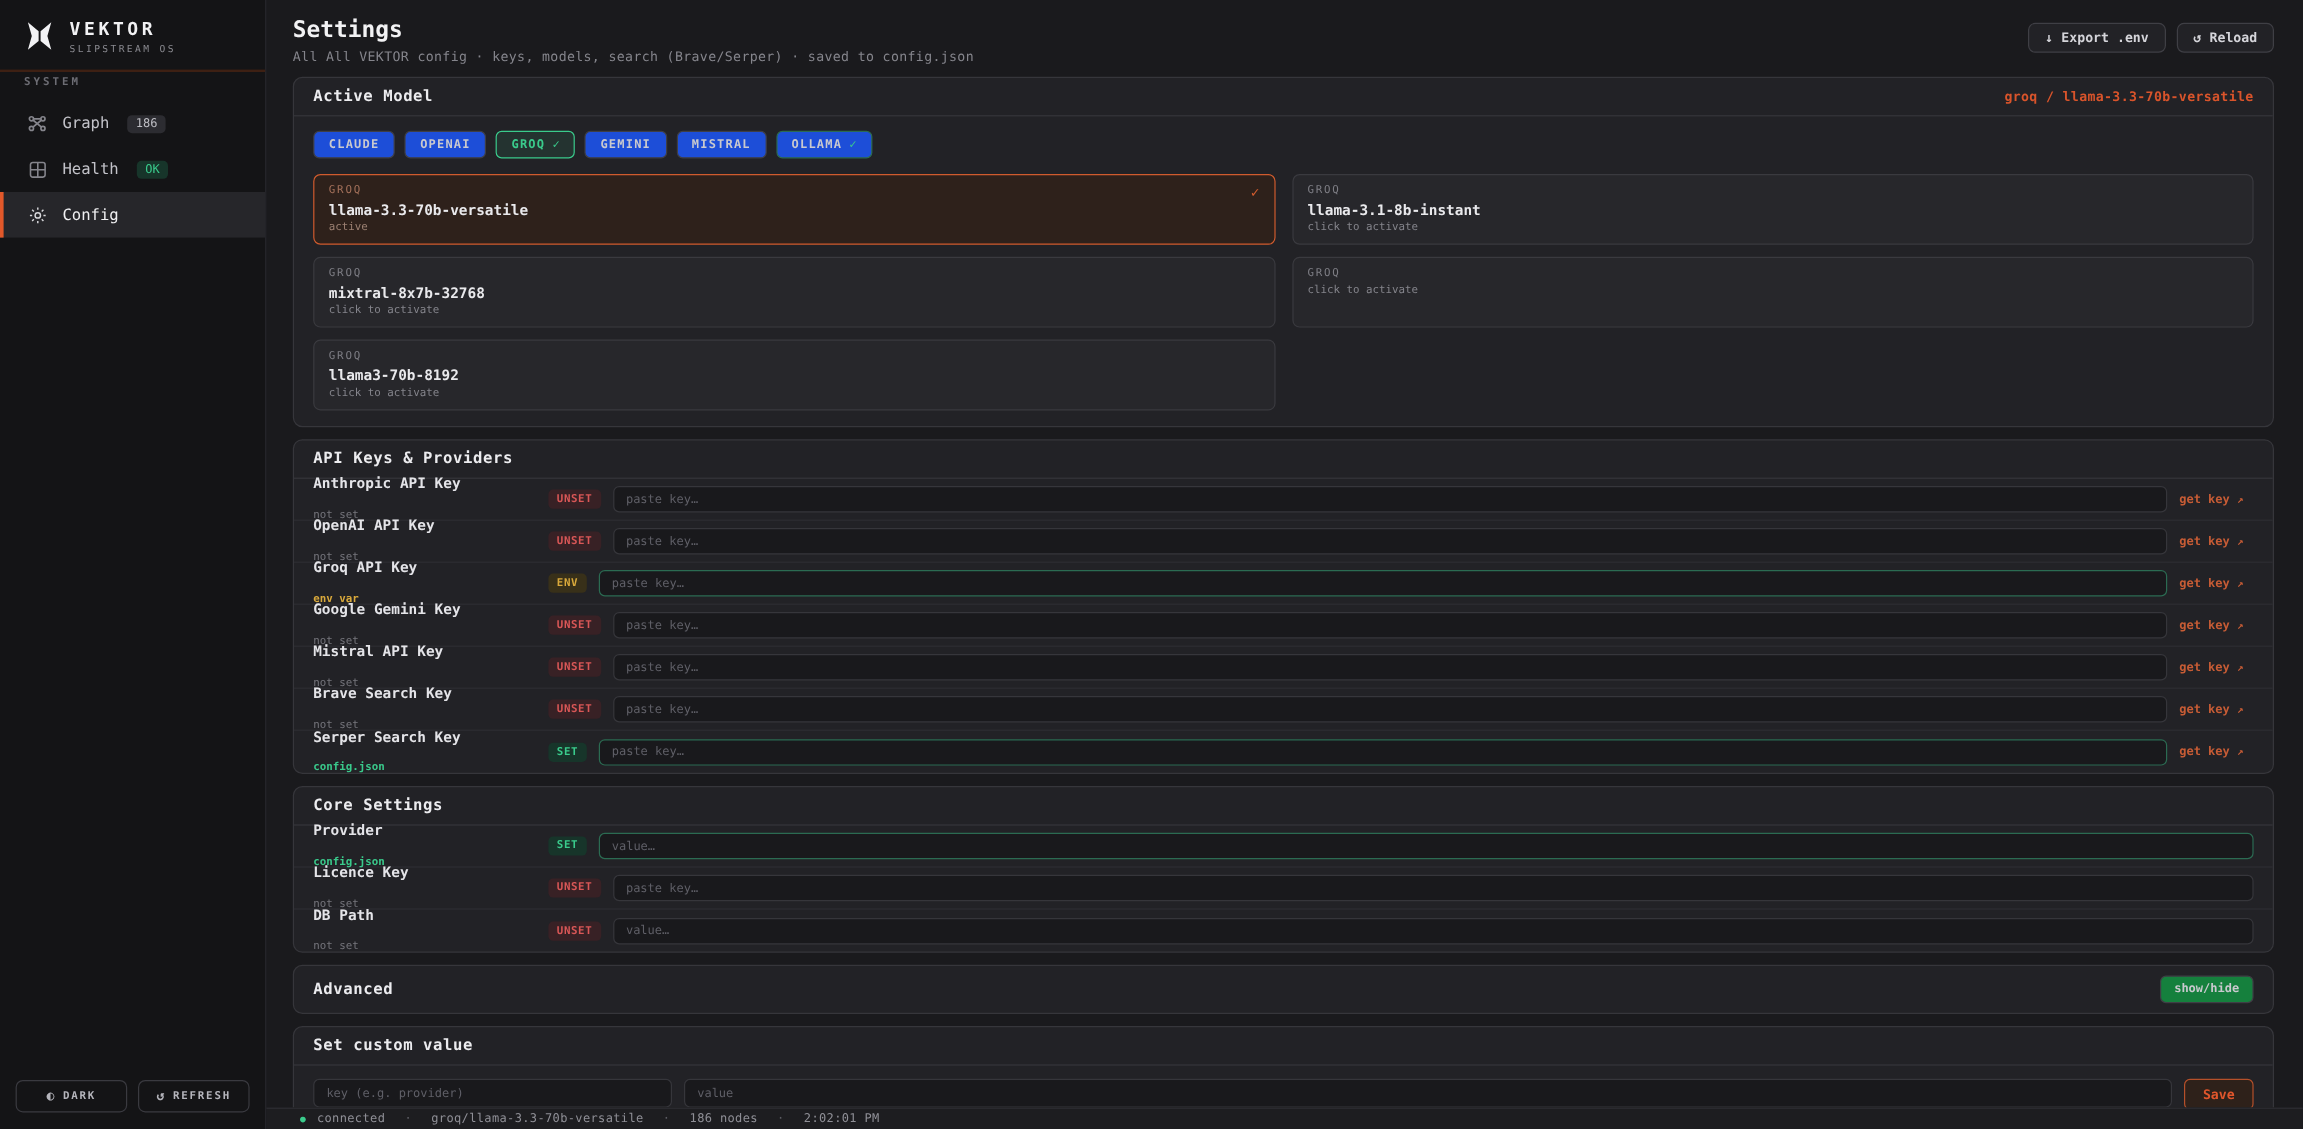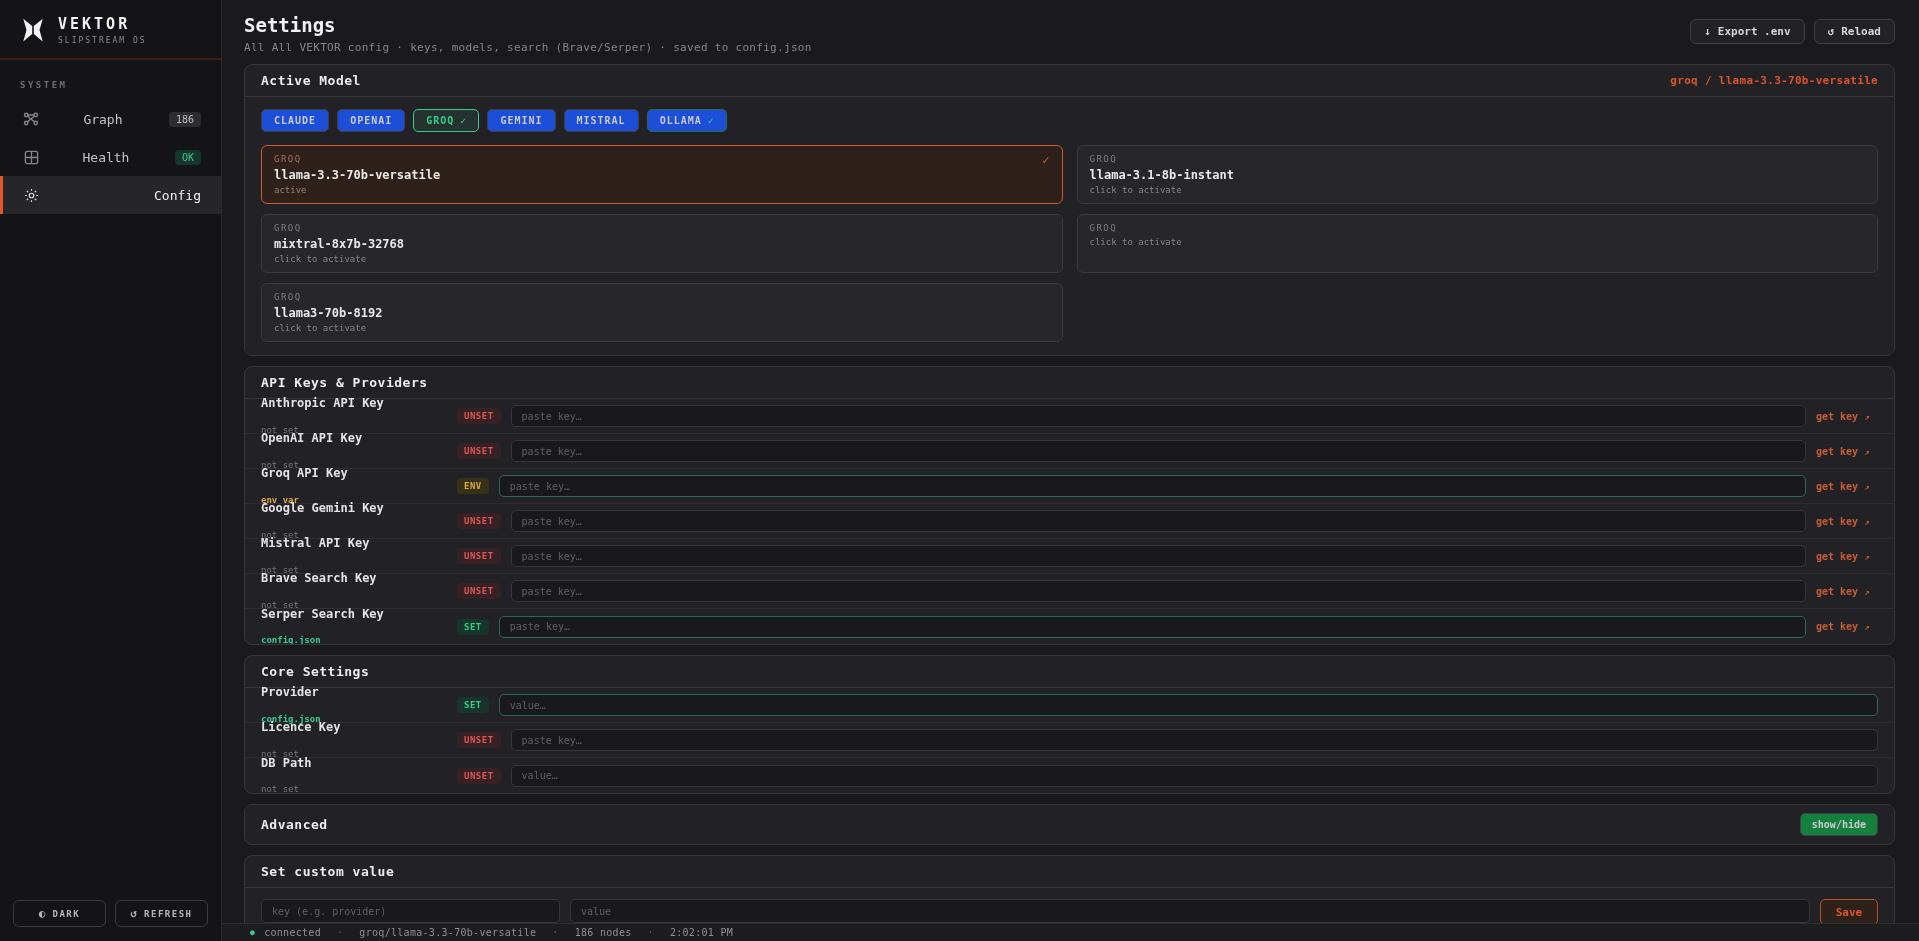--- a/index.html
+++ b/index.html
@@ -21,29 +21,28 @@
   .logo-row {
     display:flex; align-items:center; gap:12px;
     padding:15px 20px 13px 20px;
     border-bottom:2px solid #3e2013;
   }
   .logo-mark { width:26px; height:26px; flex:none; }
   .logo-text .logo-title { font-size:15px; font-weight:bold; letter-spacing:3px; color:#f2f2f4; }
   .logo-text .logo-sub { font-size:8px; letter-spacing:2px; color:#8a8a90; margin-top:3px; }
 
   .side-section-label {
-    padding:20px 20px 10px 20px;
+    padding:4px 20px 10px 20px;
     font-size:9px; font-weight:bold; letter-spacing:2.5px; color:#6d6d74;
   }
   .nav-item {
     display:flex; align-items:center; gap:13px;
     padding:10px 20px; height:38px;
     font-size:13px; color:#c3c3c9; cursor:pointer;
     border-left:3px solid transparent;
-    justify-content:space-between;
   }
   .nav-item .nicon { width:16px; height:16px; flex:none; display:flex; align-items:center; justify-content:center; color:#85858c; }
   .nav-item.active { background:#26262a; border-left-color:#e2582a; color:#f0f0f2; }
   .nav-item.active .nicon { color:#d8d8dc; }
   .badge {
     font-size:10px; padding:2px 7px; border-radius:4px;
     background:#2c2c31; color:#bdbdc3; margin-left:2px;
   }
   .badge.ok { background:#17352a; color:#3acb8c; }
 

